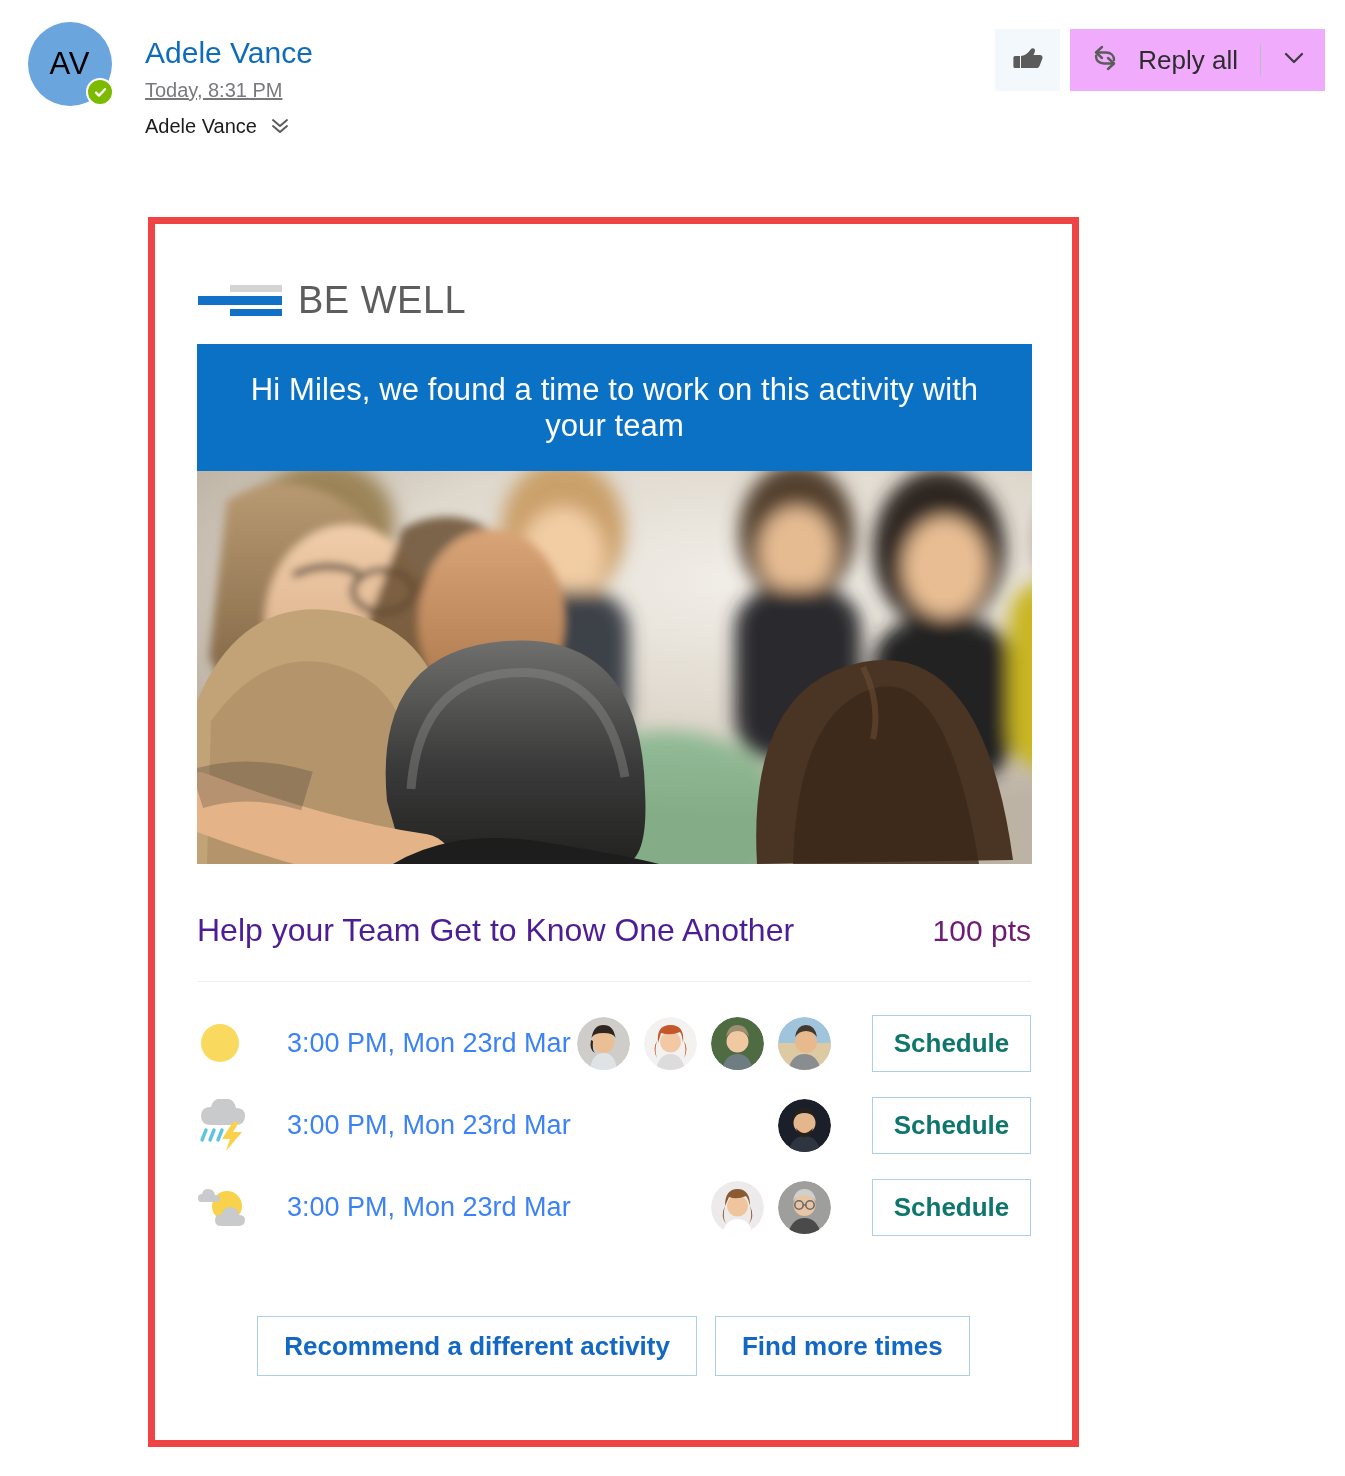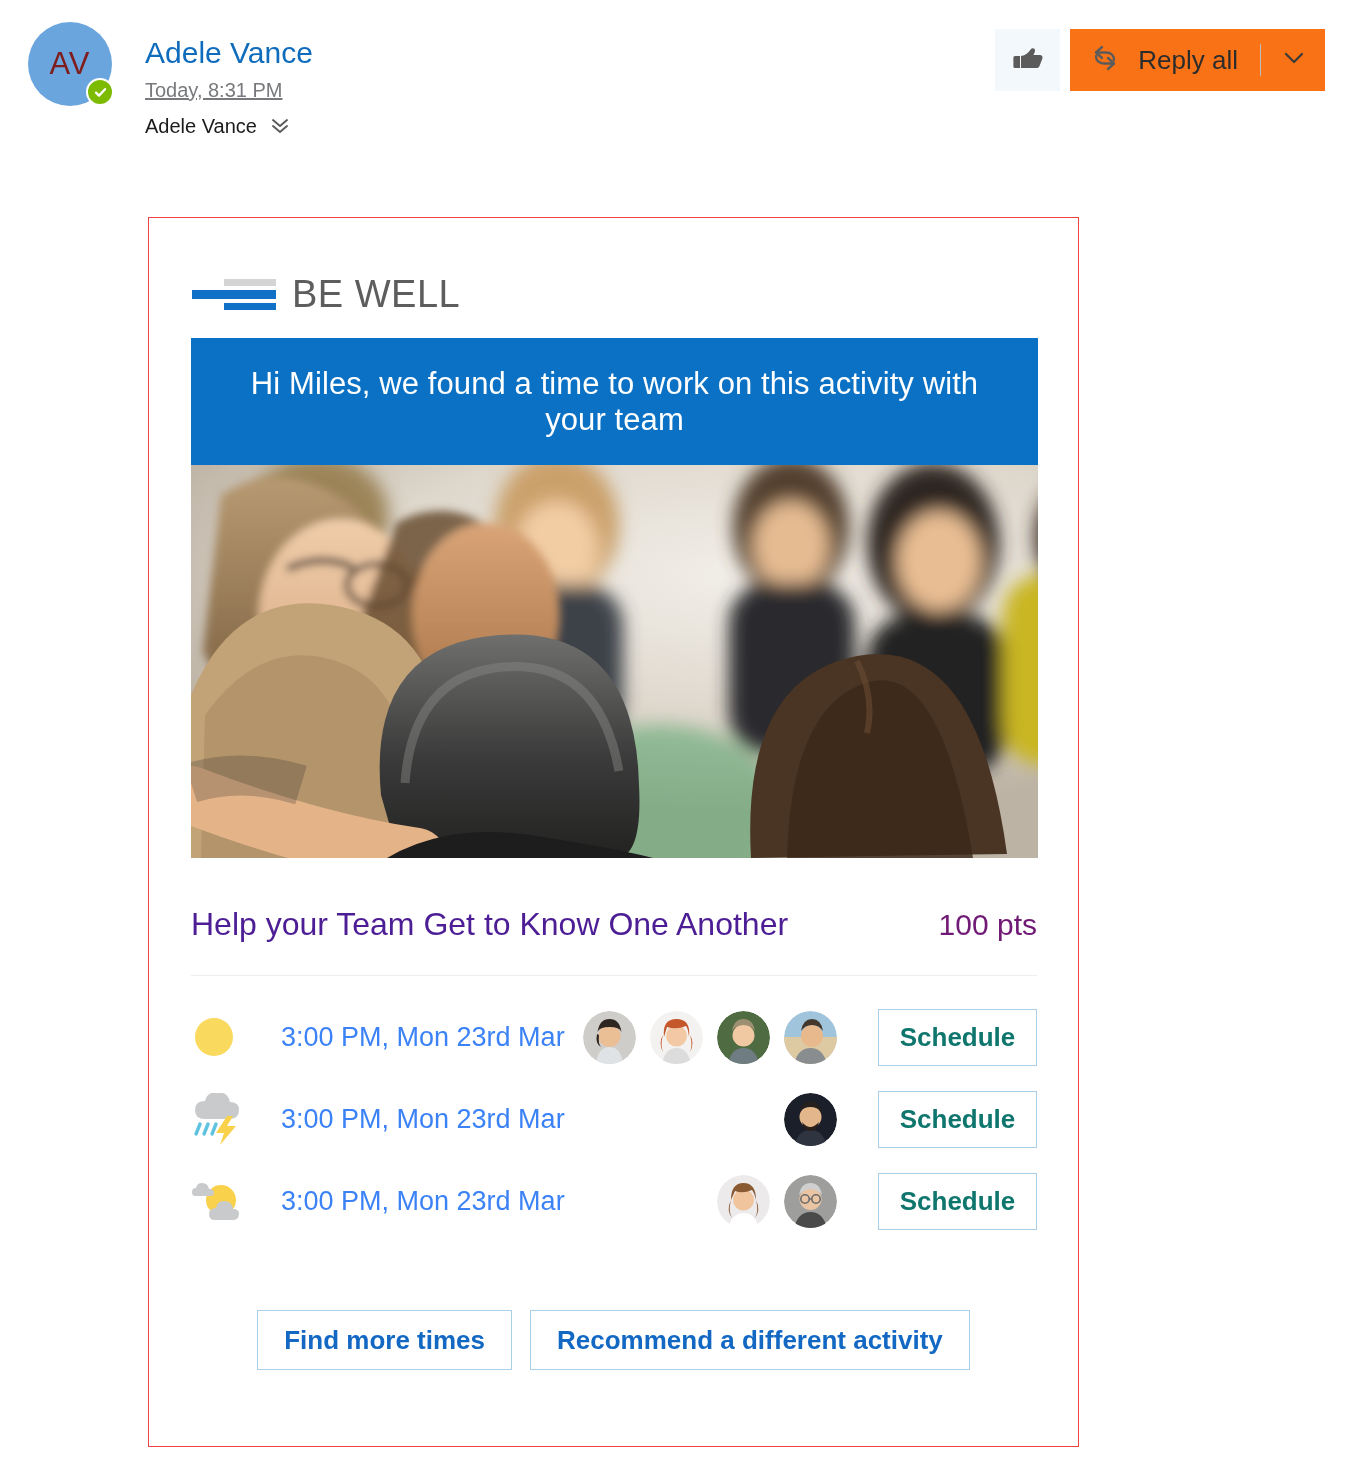--- a/index.html
+++ b/index.html
@@ -24,21 +24,21 @@
     left: 28px;
     top: 22px;
     width: 84px;
     height: 84px;
   }
   .avatar-circle {
     width: 84px;
     height: 84px;
     border-radius: 50%;
     background: #6ba5dd;
-    color: #7f1d1d;
+    color: #000000;
     font-size: 31px;
     letter-spacing: 1px;
     display: flex;
     align-items: center;
     justify-content: center;
     font-family: "Liberation Sans", sans-serif;
   }
   .presence-badge {
     position: absolute;
     right: -2px;
@@ -96,21 +96,21 @@
     width: 65px;
     height: 62px;
     background: #f3f8fc;
     display: flex;
     align-items: center;
     justify-content: center;
     cursor: pointer;
   }
   .reply-all-btn {
     height: 62px;
-    background: #f97316;
+    background: #f0abfc;
     display: flex;
     align-items: center;
     padding: 0 18px 0 18px;
     gap: 16px;
     cursor: pointer;
   }
   .reply-all-label {
     font-size: 26px;
     color: #2c2c2c;
   }
@@ -121,21 +121,21 @@
     margin: 0 4px 0 6px;
   }
 
   
   .card {
     position: absolute;
     left: 148px;
     top: 217px;
     width: 931px;
     height: 1230px;
-    border: 1px solid #ef4444;
+    border: 7px solid #ef4444;
     background: #ffffff;
   }
 
   .logo-row {
     display: flex;
     align-items: center;
     gap: 16px;
     padding: 55px 0 0 43px;
   }
   .logo-bars {
@@ -602,17 +602,17 @@
               <line x1="25.2" y1="24" x2="27.8" y2="24"></line>
             </g>
           </svg>
         </span>
       </span>
       <span class="schedule-btn">Schedule</span>
     </div>
   </div>
 
   <div class="footer-btns">
+    <div class="ghost-btn">Recommend a different activity</div>
     <div class="ghost-btn">Find more times</div>
-    <div class="ghost-btn">Recommend a different activity</div>
   </div>
 
 </div>
 
 </body></html>

